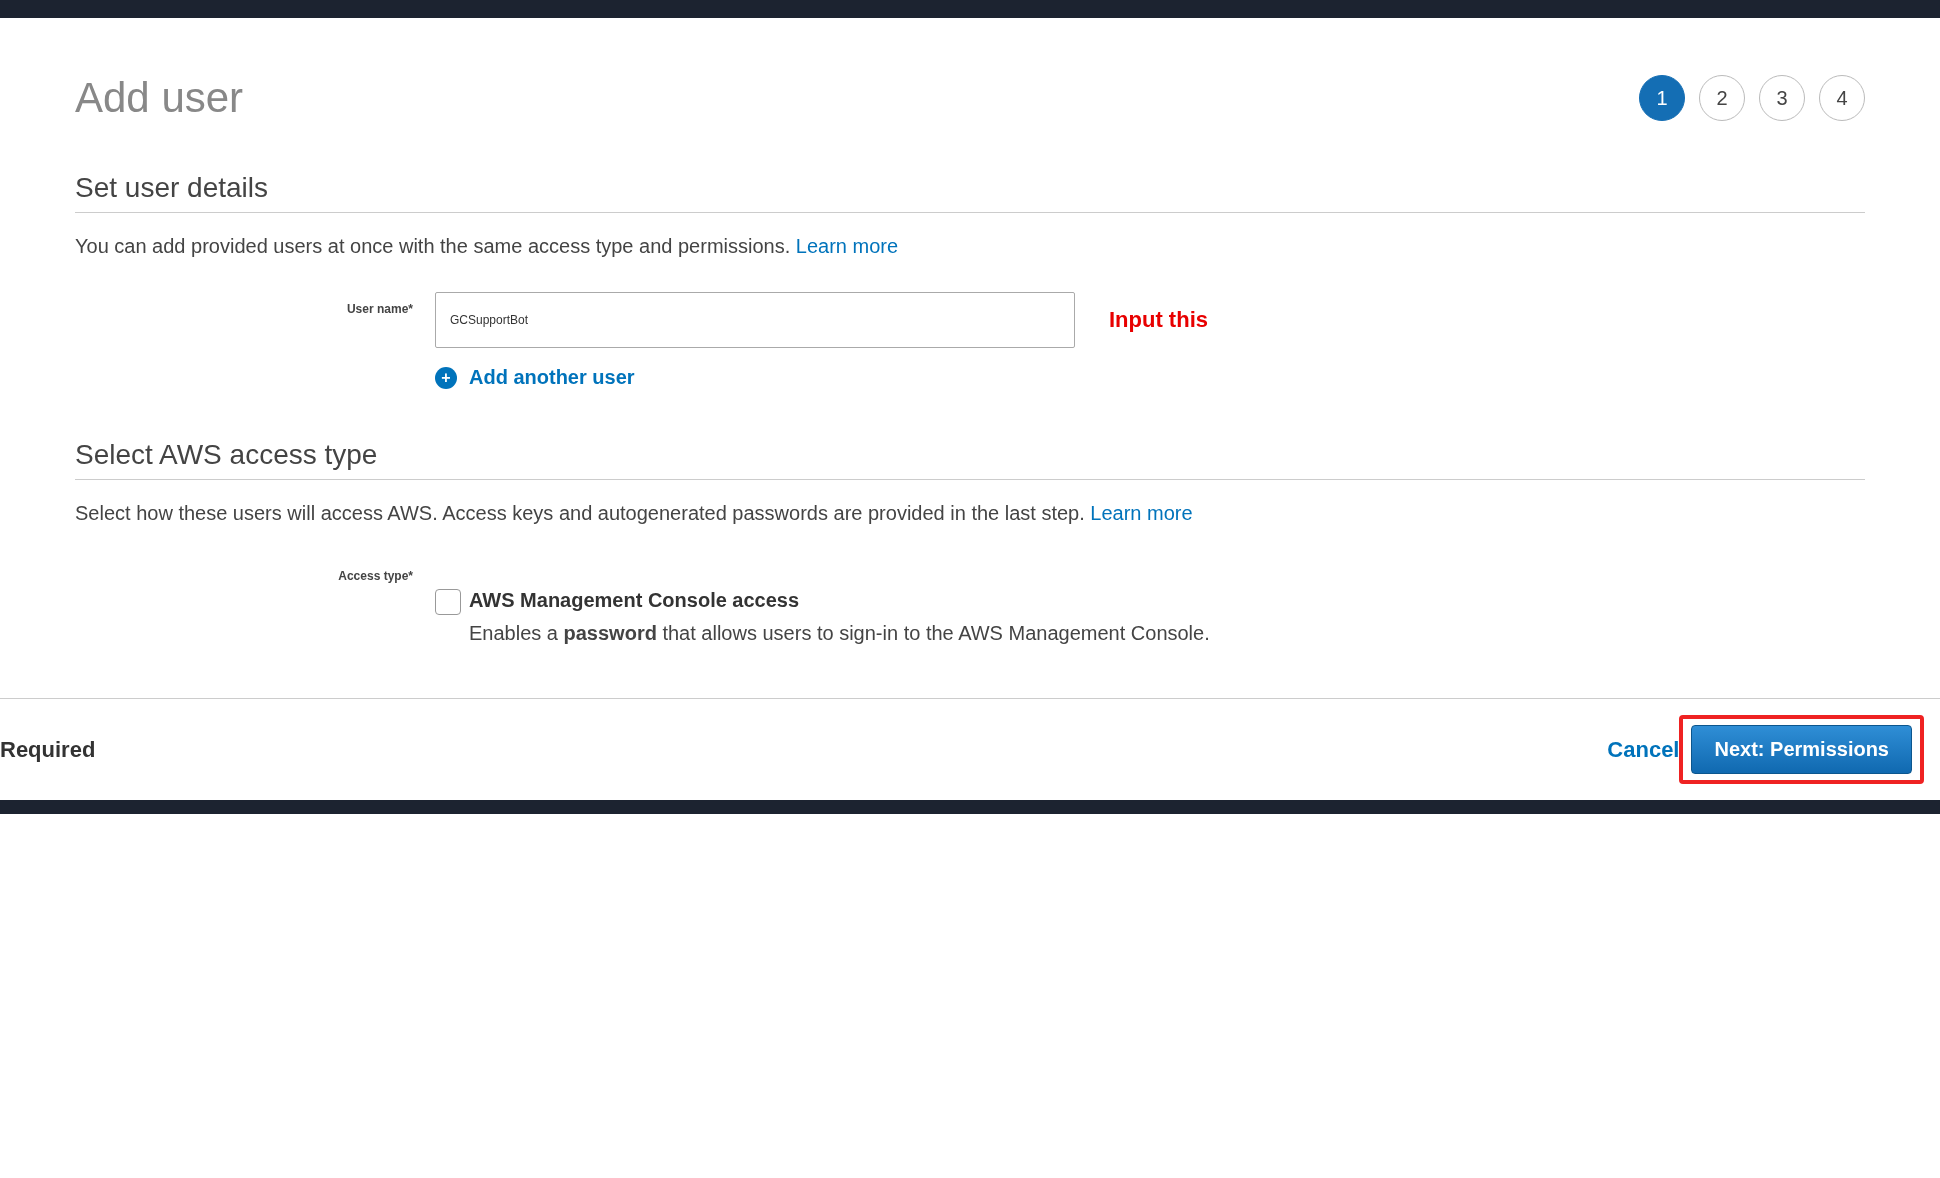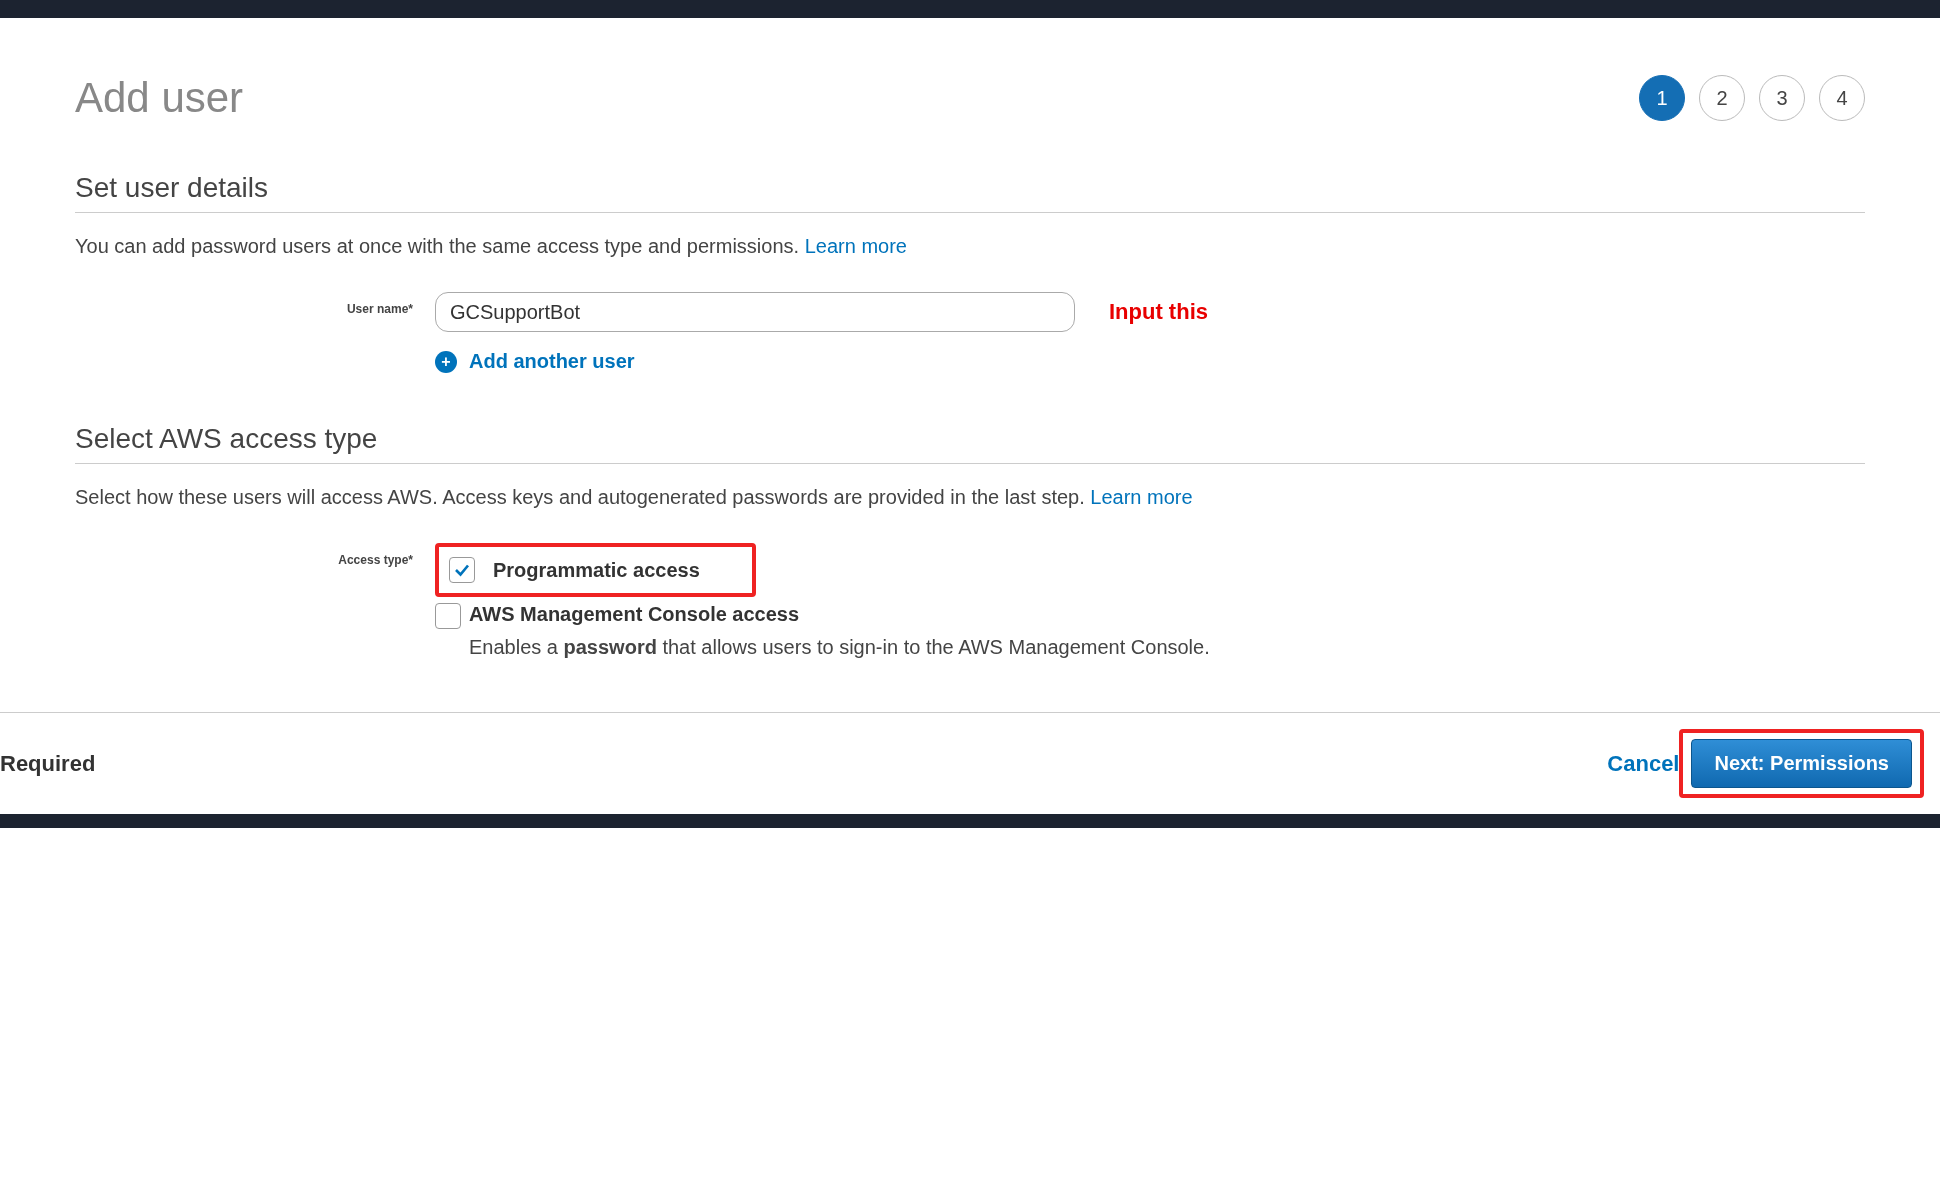--- a/index.html
+++ b/index.html
@@ -11,21 +11,21 @@
     .steps { display: flex; gap: 14px; }
     .step { width: 46px; height: 46px; border-radius: 50%; display: flex; align-items: center; justify-content: center; font-size: 20px; font-weight: 400; color: #444; border: 1px solid #bbb; background: #fff; }
     .step.active { background: #146eb4; color: #fff; border-color: #146eb4; }
     .section-title { font-size: 28px; font-weight: 400; color: #444; border-bottom: 1px solid #ccc; padding-bottom: 8px; margin-bottom: 17px; }
     .section { margin-bottom: 50px; }
     .desc-line { font-size: 20px; color: #444; line-height: 1.6; margin-bottom: 30px; }
     .desc-line a { color: #0073bb; text-decoration: none; }
     .form-row { display: flex; align-items: flex-start; margin-bottom: 18px; }
     .label-col { width: 360px; text-align: right; padding-right: 22px; padding-top: 10px; font-size: 12px; font-weight: 600; color: #444; }
     .field-col { flex: 1; display: flex; align-items: center; gap: 14px; }
-    .text-input { width: 640px; height: 40px; border: 1px solid #aaa; border-radius: 13px; padding: 0 14px; font-size: 20px; color: #333; }
+    .text-input { width: 640px; height: 56px; border: 1px solid #aaa; border-radius: 2px; padding: 0 14px; font-size: 12px; color: #333; }
     .hint-red { color: #e80000; font-size: 22px; font-weight: 600; margin-left: 20px; }
     .add-another-row { display: flex; align-items: center; gap: 12px; margin-left: 360px; }
     .plus-icon { display: inline-flex; align-items: center; justify-content: center; width: 22px; height: 22px; border-radius: 50%; background: #0073bb; color: #fff; font-size: 16px; line-height: 1; font-weight: 700; }
     .add-another-text { color: #0073bb; font-weight: 700; font-size: 20px; }
     .checkbox-visual { width: 26px; height: 26px; border: 1px solid #999; border-radius: 4px; display: flex; align-items: center; justify-content: center; background: #fff; flex-shrink: 0; }
     .checkbox-visual svg { width: 18px; height: 18px; }
     .access-option { display: flex; gap: 8px; margin-left: 360px; margin-bottom: 26px; align-items: flex-start; }
     .opt-text { flex: 1; }
     .opt-title { font-size: 20px; font-weight: 600; color: #333; margin-bottom: 6px; }
     .opt-desc { font-size: 20px; color: #444; line-height: 1.5; max-width: 820px; }
@@ -54,21 +54,21 @@
       <div class="step active">1</div>
       <div class="step">2</div>
       <div class="step">3</div>
       <div class="step">4</div>
     </div>
   </div>
 
   <div class="section">
     <h2 class="section-title">Set user details</h2>
     <p class="desc-line">
-      <span>You can add password users at once with the same access type and permissions. </span>
+      <span>You can add provided users at once with the same access type and permissions. </span>
       <a href="#">Learn more</a>
     </p>
 
     <div class="form-row">
       <div class="label-col">User name*</div>
       <div class="field-col">
         <input class="text-input" type="text" value="GCSupportBot" style="">
         <span class="hint-red">Input this</span>
       </div>
     </div>
@@ -81,30 +81,20 @@
 
   <div class="section">
     <h2 class="section-title">Select AWS access type</h2>
     <p class="desc-line">
       <span>Select how these users will access AWS. Access keys and autogenerated passwords are provided in the last step. </span>
       <a href="#">Learn more</a>
     </p>
 
     <div class="form-row" style="margin-bottom:6px;">
       <div class="label-col">Access type*</div>
-      <div class="field-col" style="align-items:flex-start;">
-        <div class="redbox redbox-1">
-          <div class="checkbox-visual">
-            <svg viewBox="0 0 24 24">
-                <path fill="none" stroke="#0073bb" stroke-width="3.5" d="M4 12 L10 18 L20 6"></path>
-              </svg>
-          </div>
-          <div class="opt-title" style="margin-bottom:0;">Programmatic access</div>
-        </div>
-      </div>
     </div>
 
 
     <div class="access-option">
       <div class="checkbox-visual"></div>
       <div class="opt-text">
         <div class="opt-title">AWS Management Console access</div>
         <p class="opt-desc">
           <span>Enables a </span><span class="b">password</span><span> that allows users to sign-in to the AWS Management Console.</span>
         </p>

